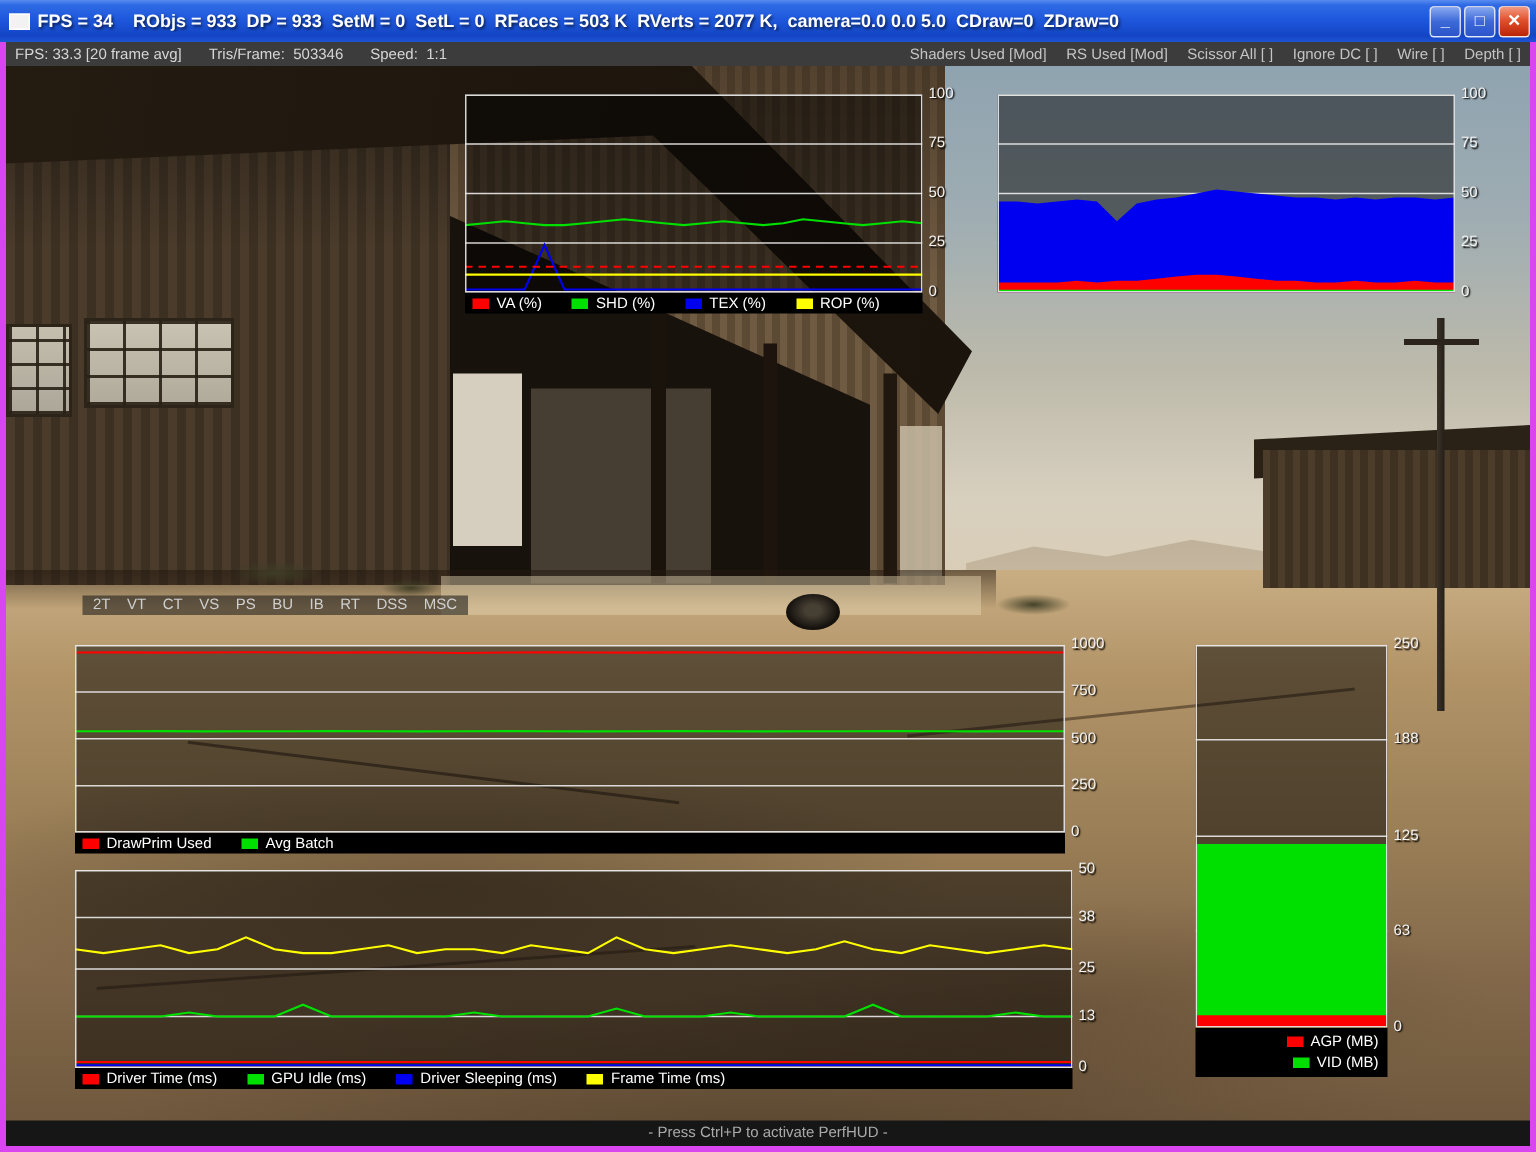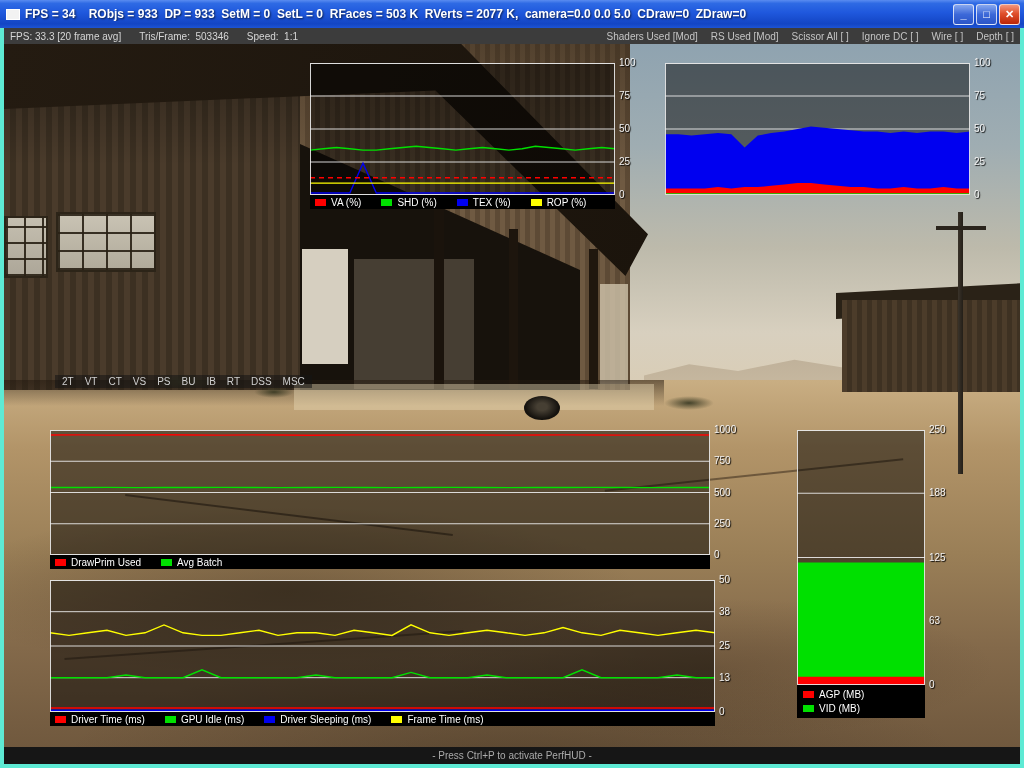--- a/index.html
+++ b/index.html
@@ -1,16 +1,16 @@
 <!DOCTYPE html>
 <html><head>
 <meta charset="utf-8">
 <style>
   html,body{margin:0;padding:0;background:#000;}
-  #root{position:relative;width:1024px;height:768px;background:#5eead4;font-family:"Liberation Sans",sans-serif;overflow:hidden;}
+  #root{position:relative;width:1024px;height:768px;background:#d946ef;font-family:"Liberation Sans",sans-serif;overflow:hidden;}
 
   
   .titlebar{position:absolute;left:0;top:0;right:0;height:28px;display:flex;align-items:center;padding:0 4px;box-sizing:border-box;
     background:linear-gradient(180deg,#5a8cf0 0%,#2e6ae4 12%,#1f58dd 45%,#1345c4 85%,#1d54d4 100%);}
   .win-icon{width:12px;height:9px;background:#f2f2f2;border:1px solid #ffffff;margin:0 5px 0 2px;flex:0 0 auto;}
   .title{color:#fff;font-weight:bold;font-size:12px;text-shadow:1px 1px 2px rgba(0,0,0,.65);white-space:pre;flex:1;overflow:hidden;}
   .win-btns{display:flex;gap:2px;flex:0 0 auto;}
   .win-btn{width:21px;height:21px;border-radius:3px;border:1px solid rgba(255,255,255,.75);color:#fff;font-size:11px;font-weight:bold;
     display:flex;align-items:center;justify-content:center;line-height:1;box-sizing:border-box;cursor:default;}
   .win-btn.blue{background:linear-gradient(180deg,#86a7ef 0%,#3c68d8 50%,#2b55c8 100%);}
@@ -27,25 +27,25 @@
   
   .scene{position:absolute;left:0;right:0;top:16px;bottom:0;overflow:hidden;background:#cfc5b2;}
   .sc{position:absolute;}
 
   
   .chart-box{position:absolute;z-index:5;}
   .plot{position:relative;background:rgba(0,0,0,.48);}
   .plot svg{position:absolute;left:0;top:0;width:100%;height:100%;display:block;}
   .tick-label{position:absolute;left:100%;margin-left:4px;font-size:10px;line-height:10px;color:#f2f2f2;text-shadow:1px 1px 1px #000;}
   .legend{display:flex;align-items:center;gap:20px;background:#000;height:14px;padding:0 5px;font-size:10px;color:#fff;}
-  .legend.vert{flex-direction:column;align-items:flex-start;height:auto;padding:4px 6px;gap:3px;}
+  .legend.vert{flex-direction:column;align-items:flex-end;height:auto;padding:4px 6px;gap:3px;}
   .legend-item{display:inline-flex;align-items:center;gap:5px;white-space:nowrap;}
   .swatch{width:11px;height:7px;display:inline-block;}
 
-  .unit-row{position:absolute;left:51px;top:347px;z-index:5;display:flex;gap:11px;background:rgba(20,20,20,.55);
+  .unit-row{position:absolute;left:51px;top:369px;z-index:5;display:flex;gap:11px;background:rgba(20,20,20,.55);
     padding:1px 7px;font-size:10px;color:#cfcfcf;}
 
   .footer{position:absolute;left:0;right:0;bottom:0;height:17px;background:#161616;z-index:6;display:flex;align-items:center;
     justify-content:center;font-size:10px;color:#aaaaaa;}
 </style>
 </head>
 <body>
 
 <div id="root">
 

